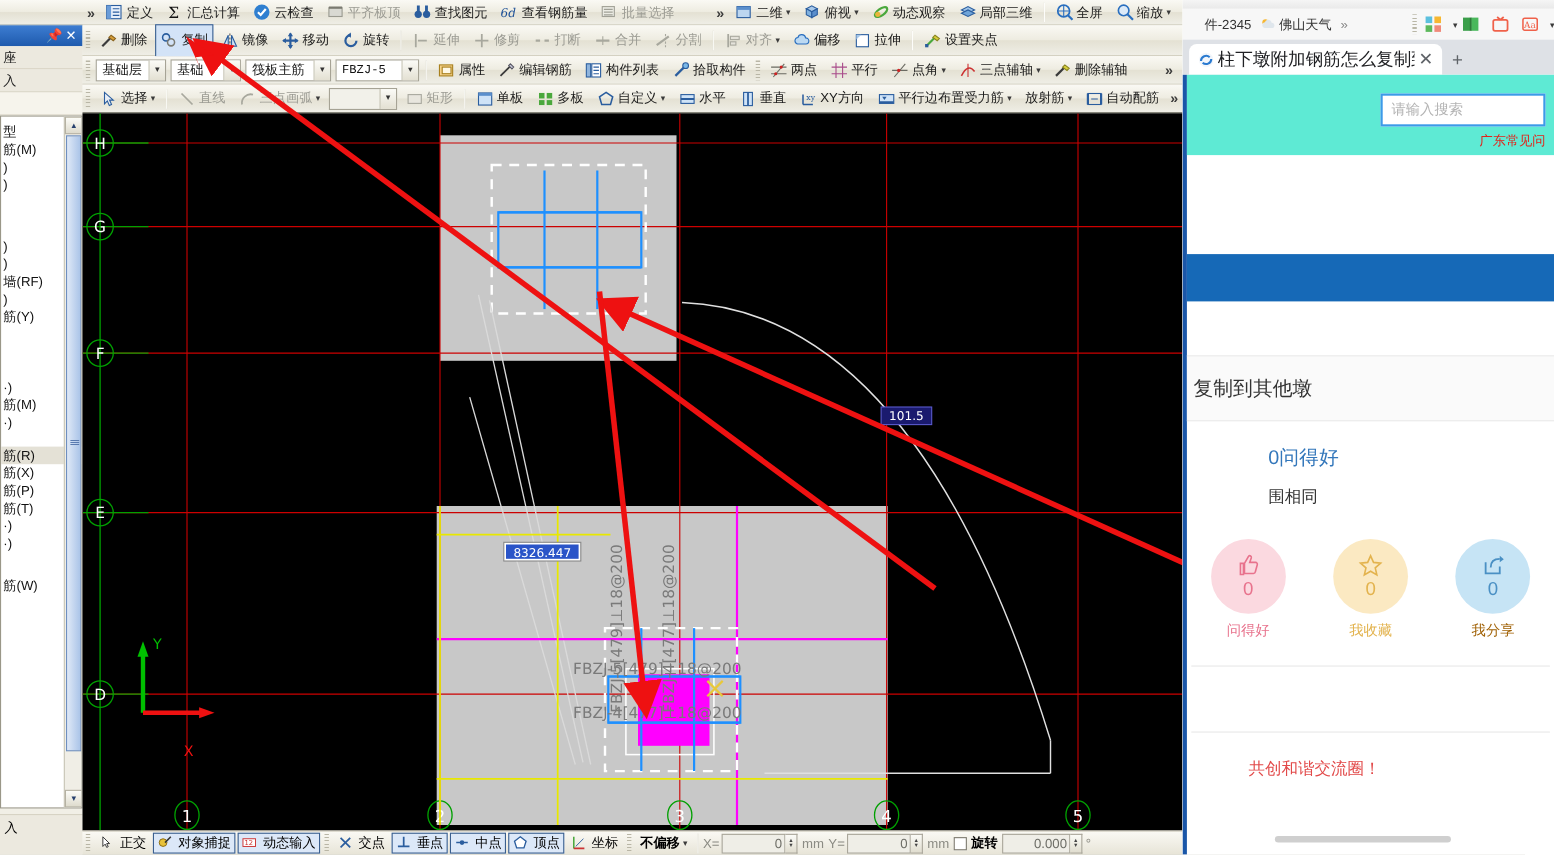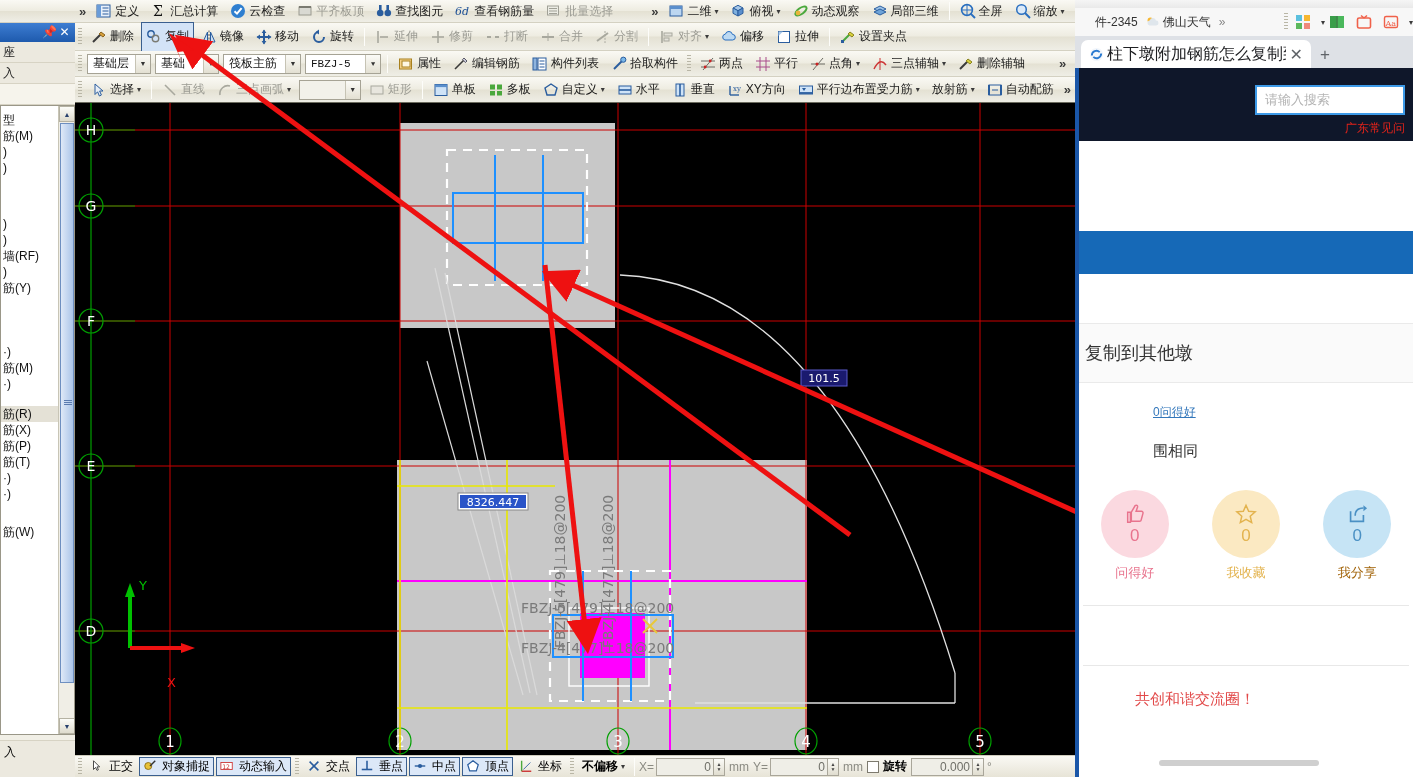--- a/index.html
+++ b/index.html
@@ -171,41 +171,41 @@
     padding: 0 4px 0 8px; margin-left: 6px; font-size: 16px; color: #202124;
     overflow: hidden;
   }
   #tab1 .tabtitle { flex: 1 1 auto; overflow: hidden; white-space: nowrap; }
   #newtab { width: 28px; height: 26px; display:flex; align-items:center; justify-content:center; font-size:17px; color:#5f6368; }
   #bwhite { position: absolute; left: 0; top: 68px; width: 338px; height: 709px; background: #fff; }
   #bedge { position: absolute; left: 0; top: 68px; width: 4px; height: 709px; background: #1a56a8; }
 
   #site-head {
     position: absolute; left: 4px; top: 68px; width: 334px; height: 73px;
-    background: #0f172a;
+    background: #5eead4;
   }
   #searchbox {
     position: absolute; right: 8px; top: 17px; width: 150px; height: 30px;
     border: 2px solid #3d9ae8; background: #fff;
     display: flex; align-items: center; padding-left: 8px;
     color: #b3b3b3; font-size: 13px; white-space: nowrap; overflow: hidden;
   }
   #hotlink {
     position: absolute; right: 8px; top: 52px; font-size: 12px; color: #e2231a; white-space: nowrap;
   }
   #bluebar {
     position: absolute; left: 4px; top: 231px; width: 334px; height: 43px; background: #1669b7;
   }
   #qtitle {
     position: absolute; left: 4px; top: 323px; width: 334px; height: 60px;
     background: #fafafa; border-top: 1px solid #eaeaea; border-bottom: 1px solid #eaeaea;
     display: flex; align-items: center; font-size: 18px; color: #333; padding-left: 6px;
     white-space: nowrap; overflow: hidden;
   }
-  #qgood { position: absolute; left: 78px; top: 404px; font-size: 12px; color: #3377bb; text-decoration: underline; }
+  #qgood { position: absolute; left: 78px; top: 404px; font-size: 18px; color: #3377bb; }
   #qbody { position: absolute; left: 78px; top: 442px; font-size: 15px; color: #333; white-space: nowrap;}
   #actions { position: absolute; left: 4px; top: 490px; width: 334px; height: 115px; display: flex; }
   .act { flex: 1 1 0; display: flex; flex-direction: column; align-items: center; }
   .actcircle {
     width: 68px; height: 68px; border-radius: 50%;
     display: flex; flex-direction: column; align-items: center; justify-content: center;
   }
   .actcircle .anum { font-size: 17px; margin-top: 1px; }
   .actlabel { font-size: 13px; margin-top: 6px; }
   #actdiv { position: absolute; left: 8px; top: 605px; width: 326px; height: 1px; background: #e8e8e8; }

